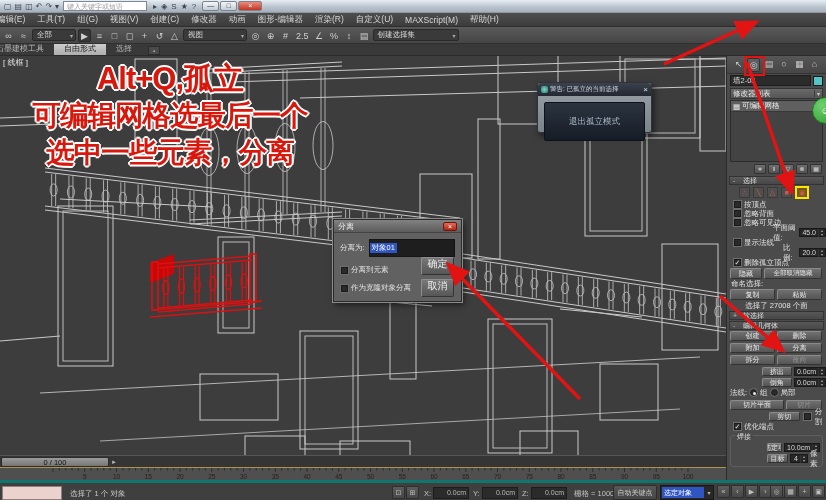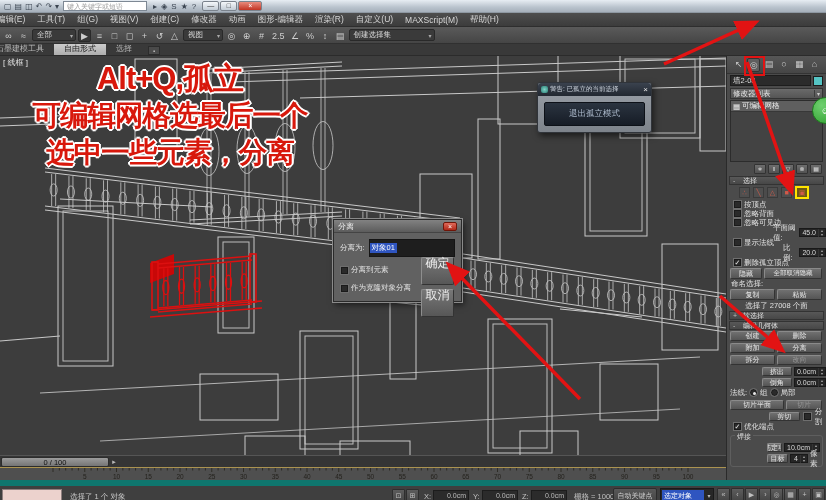--- a/index.html
+++ b/index.html
@@ -57,38 +57,38 @@
   #overlay-text .l2,#overlay-text .l3{font-size:28.5px;}
   
   .dlg{position:absolute;z-index:20;box-shadow:2px 3px 6px rgba(0,0,0,.55);}
   #warn-dlg{left:537px;top:82px;width:115px;height:51px;background:linear-gradient(#9ba1a9,#7d838b);
     border:1px solid #30343a;border-radius:3px;}
   #warn-title{height:13px;background:linear-gradient(#3a424e,#222831);border-radius:3px 3px 0 0;
     display:flex;align-items:center;font-size:6.5px;color:#cfd6df;padding:0 3px;gap:2px;}
   #warn-title .wicon{width:7px;height:7px;background:radial-gradient(#7fd4c8,#2a7d74);border-radius:2px;}
   #warn-title .ttl{flex:1;white-space:nowrap;overflow:hidden;}
   #warn-title .x{color:#e8e8e8;font-size:8px;line-height:8px;}
-  #warn-exit{margin:6px auto 0;width:101px;height:24px;background:linear-gradient(#2b3440,#161c26);
+  #warn-exit{margin:6px auto 0;width:101px;height:39px;background:linear-gradient(#2b3440,#161c26);
     border:1px solid #0d1118;border-radius:2px;color:#aebbcd;font-size:8.5px;display:flex;
     align-items:center;justify-content:center;}
   #detach-dlg{left:333px;top:219px;width:129px;height:83px;background:#616161;
     border:1px solid #2a2a2a;outline:1px solid #8a8a8a;}
   #detach-title{height:13px;background:linear-gradient(#828282,#5c5c5c);display:flex;align-items:center;
     font-size:8px;color:#f0f0f0;padding:0 4px;border-bottom:1px solid #444;}
   #detach-title .ttl{flex:1;}
   #detach-title .xr{width:14px;height:9px;background:linear-gradient(#e06a5a,#b02818);border:1px solid #701508;
     border-radius:2px;color:#fff;font-size:7px;line-height:7px;text-align:center;}
   .dt-row{display:flex;align-items:center;font-size:7.5px;color:#e2e2e2;}
   #dt-name-row{margin:6px 6px 0;gap:4px;}
   #dt-field{flex:1;height:18px;background:#1e1e1e;border:1px solid #151515;display:flex;align-items:center;}
   #dt-field span{background:#2f55c0;color:#fff;font-size:7.5px;padding:0 2px;line-height:10px;}
   .dt-check{margin:8px 0 0 7px;gap:3px;}
   .dt-btns{position:absolute;right:7px;top:37px;display:flex;flex-direction:column;gap:4px;}
-  .dt-btn{width:33px;height:28px;background:linear-gradient(#777,#575757);border:1px solid #333;
-    border-top-color:#8e8e8e;border-left-color:#8e8e8e;border-radius:2px;color:#eee;font-size:12px;
+  .dt-btn{width:33px;height:18px;background:linear-gradient(#777,#575757);border:1px solid #333;
+    border-top-color:#8e8e8e;border-left-color:#8e8e8e;border-radius:2px;color:#eee;font-size:10px;
     text-align:center;line-height:11px;}
   .cb{width:7px;height:7px;background:#2a2a2a;border:1px solid #1a1a1a;outline:1px solid #6e6e6e;
     display:inline-flex;align-items:center;justify-content:center;font-size:7px;color:#e8e8e8;line-height:6px;flex:none;}
   
   #cmdpanel{position:absolute;left:726px;top:56px;width:100px;height:424px;background:#4b4b4b;
     border-left:1px solid #2a2a2a;font-size:7.5px;overflow:hidden;}
   #cp-tabs{height:18px;display:flex;align-items:center;justify-content:space-around;padding:0 4px;
     background:linear-gradient(#565656,#464646);border-bottom:1px solid #333;}
   .cp-tab{width:13px;height:14px;color:#c8c8c8;font-size:9px;line-height:13px;text-align:center;}
   .cp-tab.sel{background:#5f5f5f;border:1px solid #333;border-radius:2px;}
@@ -130,21 +130,21 @@
   #weld-lbl{position:absolute;left:4px;top:-4px;background:#4b4b4b;padding:0 2px;font-size:7px;color:#e0e0e0;}
   
   #timeslider{position:absolute;left:0;top:455px;width:726px;height:12px;background:#353535;
     border-top:1px solid #555;display:flex;align-items:center;}
   #ts-handle{width:108px;height:10px;margin-left:1px;background:linear-gradient(#9c9c9c,#757575);
     border:1px solid #2c2c2c;border-radius:2px;color:#111;font-size:7.5px;text-align:center;line-height:9px;}
   #ts-next{width:10px;height:10px;color:#bbb;font-size:7px;line-height:9px;text-align:center;}
   #trackbar{position:absolute;left:0;top:467px;width:726px;height:13px;background:#4f4f4f;
     border-top:1px solid #ab9350;}
   #statusbar{position:absolute;left:0;top:480px;width:826px;height:20px;background:#3f3f3f;
-    border-top:6px solid #0f766e;font-size:7.5px;}
+    border-top:3px solid #0f766e;font-size:7.5px;}
   #mini-listener{position:absolute;left:2px;top:3px;width:60px;height:14px;background:#ecd2cd;
     border:1px solid #8f7f7f;}
   #status-text{position:absolute;left:70px;top:6px;color:#c8c8c8;}
   .sb-mini{position:absolute;top:3px;width:13px;height:13px;background:linear-gradient(#5c5c5c,#474747);
     border:1px solid #2e2e2e;color:#c0c0c0;font-size:7px;line-height:11px;text-align:center;border-radius:1px;}
   .sb-lbl{position:absolute;top:6px;color:#c0c0c0;}
   .sb-field{position:absolute;top:4px;width:36px;height:12px;background:#2b2b2b;border:1px solid #1c1c1c;
     color:#bbb;font-size:7px;line-height:10px;padding:0 2px;text-align:right;}
   #sb-autokey{position:absolute;left:613px;top:2px;width:44px;height:15px;background:linear-gradient(#585858,#454545);
     border:1px solid #2d2d2d;border-radius:2px;color:#d0d0d0;font-size:7px;text-align:center;line-height:13px;}
@@ -212,21 +212,21 @@
         <span class="lbl">全部</span>
         <span class="car" style="margin-left: auto;">▾</span>
       </div>
       <span class="tb-icon on">▶</span>
       <span class="tb-icon">≡</span>
       <span class="tb-icon">□</span>
       <span class="tb-icon">◻</span>
       <span class="tb-icon">+</span>
       <span class="tb-icon">↺</span>
       <span class="tb-icon">△</span>
-      <div class="tb-drop" style="width: 40px;">
+      <div class="tb-drop" style="width: 64px;">
         <span class="lbl">视图</span>
         <span class="car" style="margin-left: auto;">▾</span>
       </div>
       <span class="tb-icon">◎</span>
       <span class="tb-icon">⊕</span>
       <span class="tb-icon">#</span>
       <span class="tb-icon">2.5</span>
       <span class="tb-icon">∠</span>
       <span class="tb-icon">%</span>
       <span class="tb-icon">↕</span>

